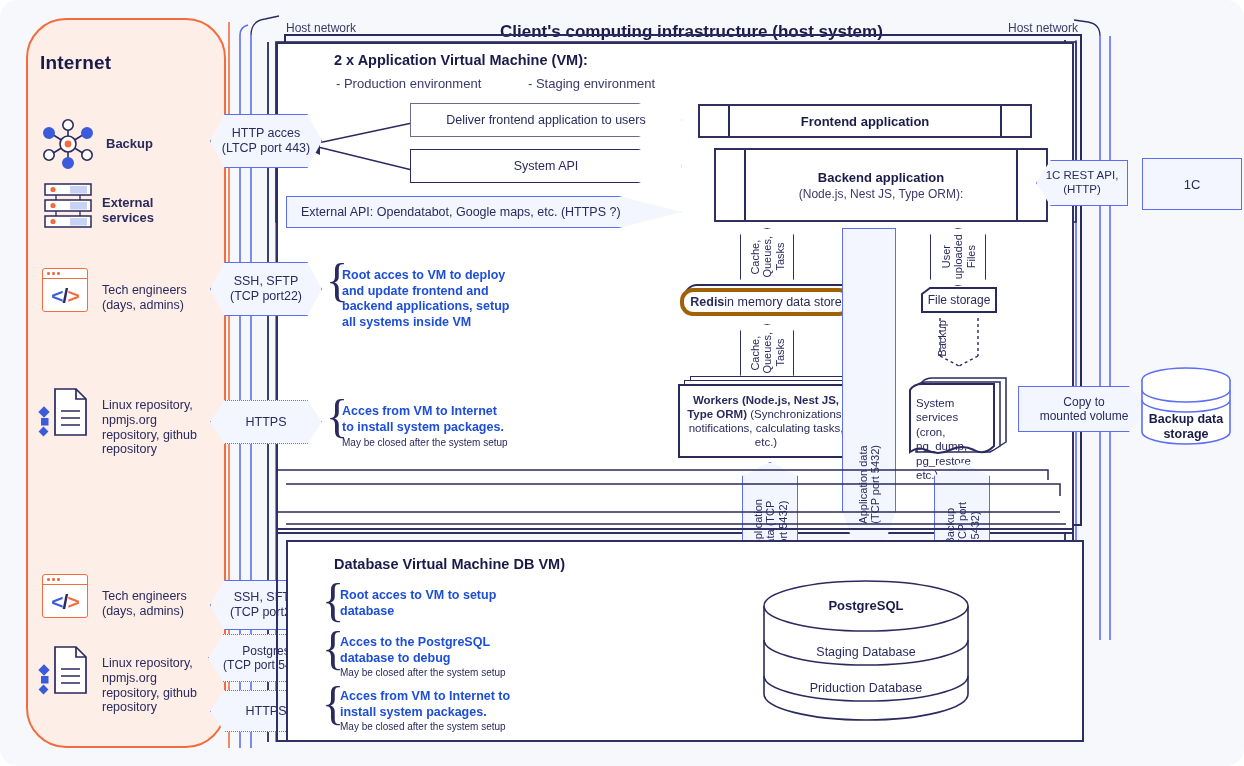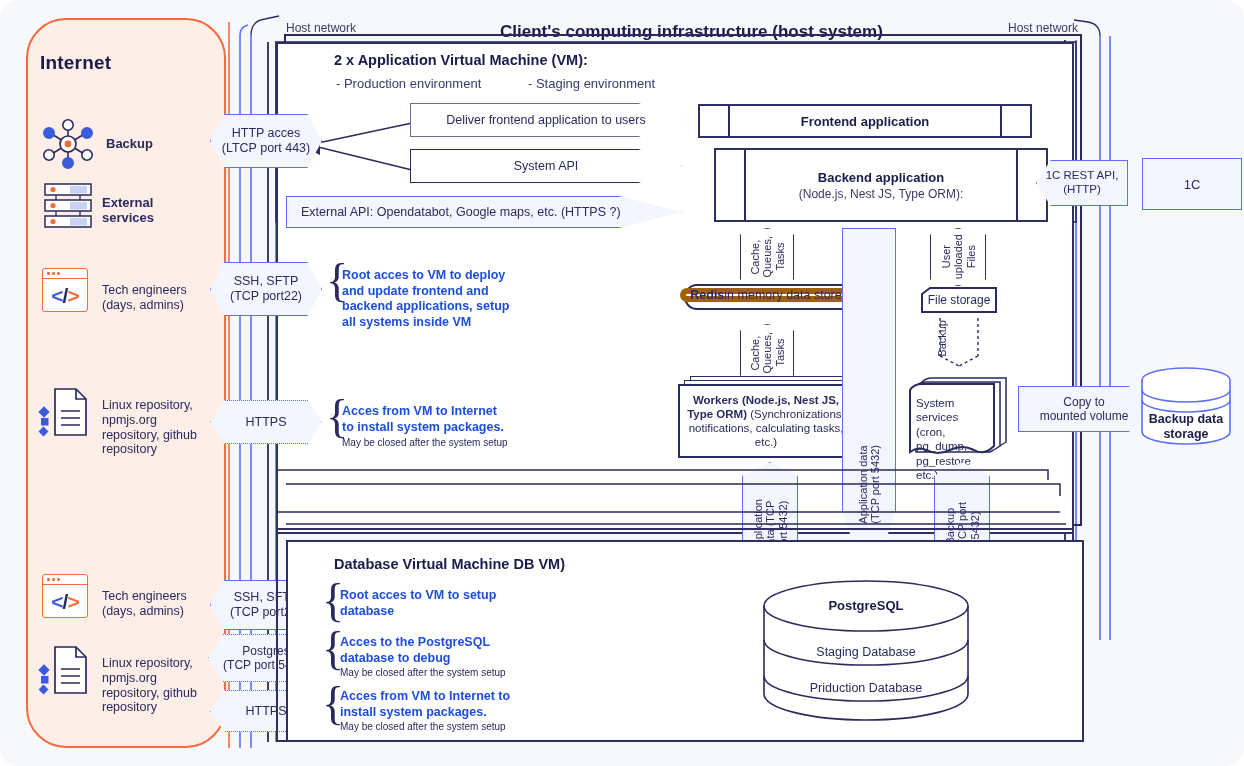--- a/index.html
+++ b/index.html
@@ -299,21 +299,21 @@
   <div class="abs note-sm" style="left:342px;top:437px;width:170px;">May be closed after the system setup</div>
 
   <div class="abs arrv dark" style="left:740px;top:228px;width:54px;height:58px;">
     <span class="t" style="white-space:pre-line;">Cache,
 Queues,
 Tasks</span>
   </div>
 
   <div class="abs" style="left:680px;top:284px;width:176px;height:30px;">
     <div class="abs" style="left:4px;top:0;width:172px;height:26px;border:2px solid #2a2a5e;border-radius:13px;background:#fff;"></div>
-    <div class="abs" style="left:0;top:4px;width:172px;height:14px;border:6px solid #a16207;border-radius:13px;background:#fff;display:flex;align-items:center;justify-content:center;font-size:12.5px;color:#2a2a5e;">
+    <div class="abs" style="left:0;top:4px;width:172px;height:28px;border:4px solid #a16207;border-radius:13px;background:#fff;display:flex;align-items:center;justify-content:center;font-size:12.5px;color:#2a2a5e;">
       <b>Redis</b>
         <span> in memory data store</span>
     </div>
   </div>
 
   <div class="abs arrv dark" style="left:740px;top:324px;width:54px;height:58px;">
     <span class="t" style="white-space:pre-line;">Cache,
 Queues,
 Tasks</span>
   </div>

